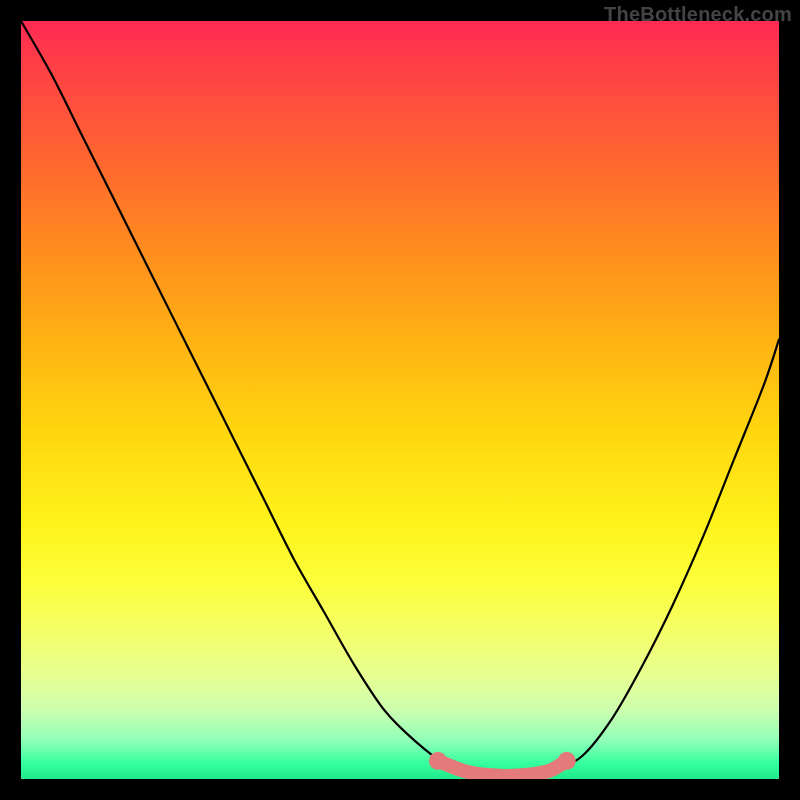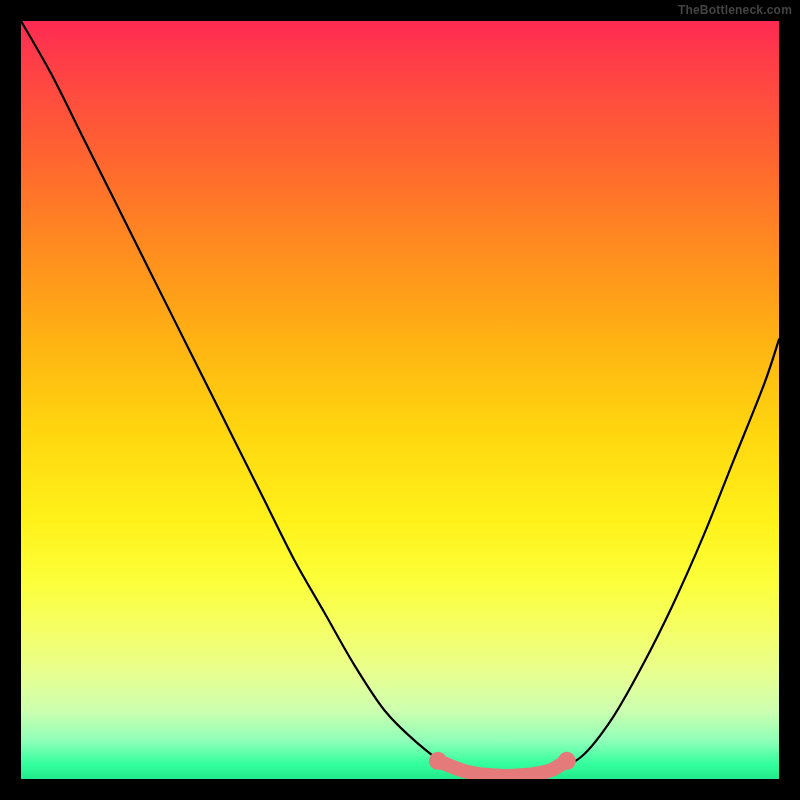--- a/index.html
+++ b/index.html
@@ -39,21 +39,21 @@
       #8effb8 95%,
       #34ff9e 98%,
       #21e98c 100%
     );
   }
   .watermark {
     position: absolute;
     top: 3px;
     right: 8px;
     color: #444;
-    font-size: 12px;
+    font-size: 20px;
     font-weight: 600;
     letter-spacing: 0.2px;
   }
   svg.overlay {
     position: absolute;
     left: 0;
     top: 0;
     width: 758px;
     height: 758px;
   }

